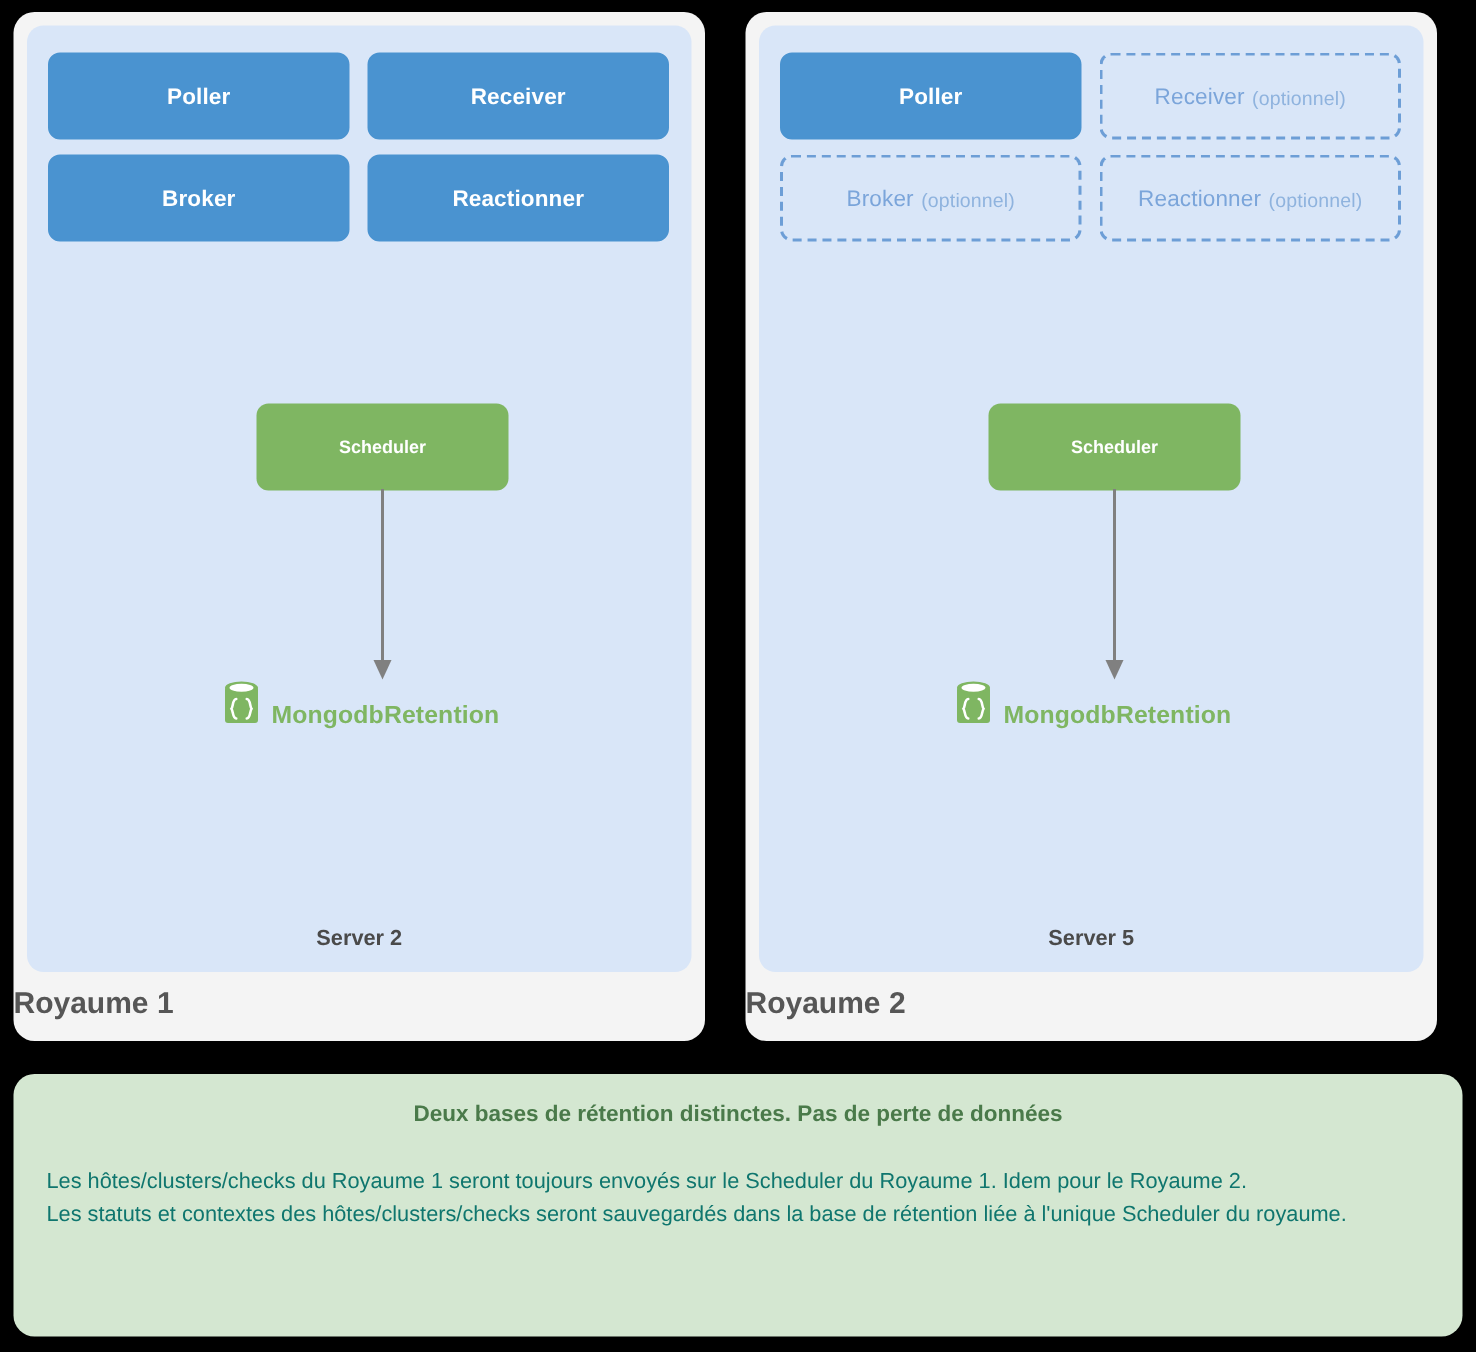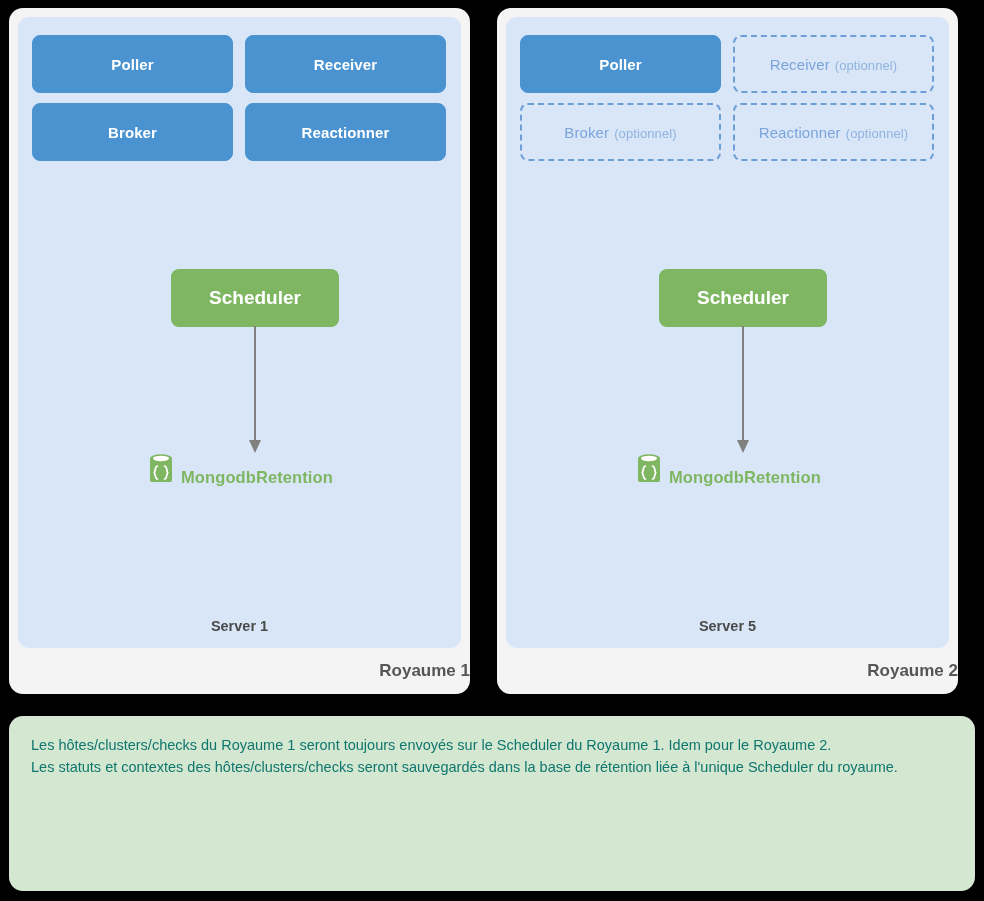--- a/index.html
+++ b/index.html
@@ -94,21 +94,21 @@
     top: 252px;
     left: 153px;
     width: 168px;
     height: 58px;
     background: #7fb662;
     border-radius: 8px;
     display: flex;
     align-items: center;
     justify-content: center;
     color: #ffffff;
-    font-size: 19px;
+    font-size: 12px;
     font-weight: bold;
     box-sizing: border-box;
   }
 
   
   .arrow {
     position: absolute;
     left: 227px;
     top: 309px;
     width: 20px;
@@ -144,23 +144,23 @@
     font-size: 14.5px;
     font-weight: bold;
   }
 
   
   .realm-caption {
     position: absolute;
     left: 0;
     right: 0;
     bottom: 13px;
-    text-align: right;
+    text-align: left;
     color: #565656;
-    font-size: 17px;
+    font-size: 20px;
     font-weight: bold;
   }
 
   
   .note-card {
     position: absolute;
     left: 9px;
     top: 716px;
     width: 966px;
     height: 175px;
@@ -219,21 +219,21 @@
         <svg class="db-icon" viewBox="0 0 26 34">
           <rect x="2" y="5" width="22" height="24" rx="2" fill="#7fb662"></rect>
           <ellipse cx="13" cy="5.5" rx="11" ry="4.2" fill="#7fb662"></ellipse>
           <ellipse cx="13" cy="5.5" rx="8" ry="2.7" fill="#ffffff"></ellipse>
           <path d="M9.5,13 C7,13 7.5,18 6.3,19.5 C7.5,21 7,26 9.5,26" fill="none" stroke="#ffffff" stroke-width="1.7" stroke-linecap="round"></path>
           <path d="M16.5,13 C19,13 18.5,18 19.7,19.5 C18.5,21 19,26 16.5,26" fill="none" stroke="#ffffff" stroke-width="1.7" stroke-linecap="round"></path>
         </svg>
         <span class="retention-label">MongodbRetention</span>
       </div>
 
-      <div class="server-caption">Server 1</div>
+      <div class="server-caption">Server 2</div>
     </div>
 
     <div class="realm-caption">Royaume 1</div>
   </div>
 
   <div class="realm-card" id="realm-2">
     <div class="server-panel">
 
       <div class="daemon-grid">
         <div class="daemon solid">
@@ -273,19 +273,20 @@
         <span class="retention-label">MongodbRetention</span>
       </div>
 
       <div class="server-caption">Server 5</div>
     </div>
 
     <div class="realm-caption">Royaume 2</div>
   </div>
 
   <div class="note-card">
+    <div class="note-title">Deux bases de rétention distinctes. Pas de perte de données</div>
     <div class="note-body">
       <p>Les hôtes/clusters/checks du Royaume 1 seront toujours envoyés sur le Scheduler du Royaume 1. Idem pour le Royaume 2.</p>
       <p>Les statuts et contextes des hôtes/clusters/checks seront sauvegardés dans la base de rétention liée à l'unique Scheduler du royaume.</p>
     </div>
   </div>
 
 </div>
 
 </body></html>

